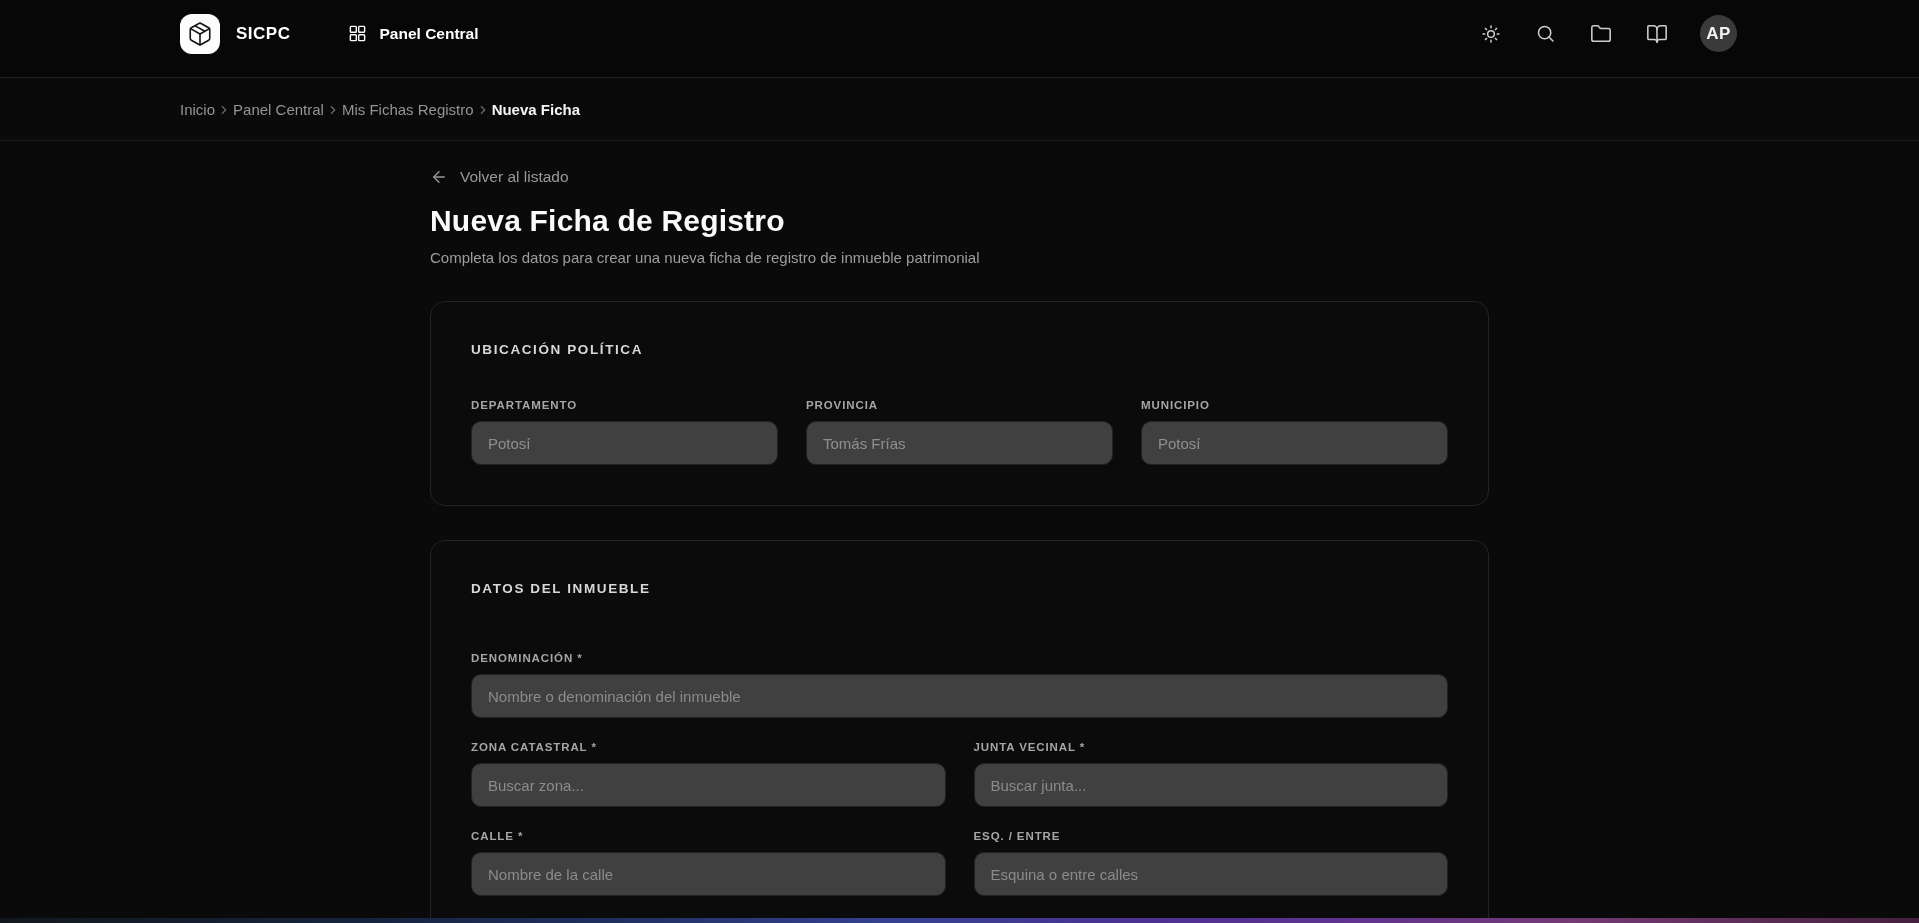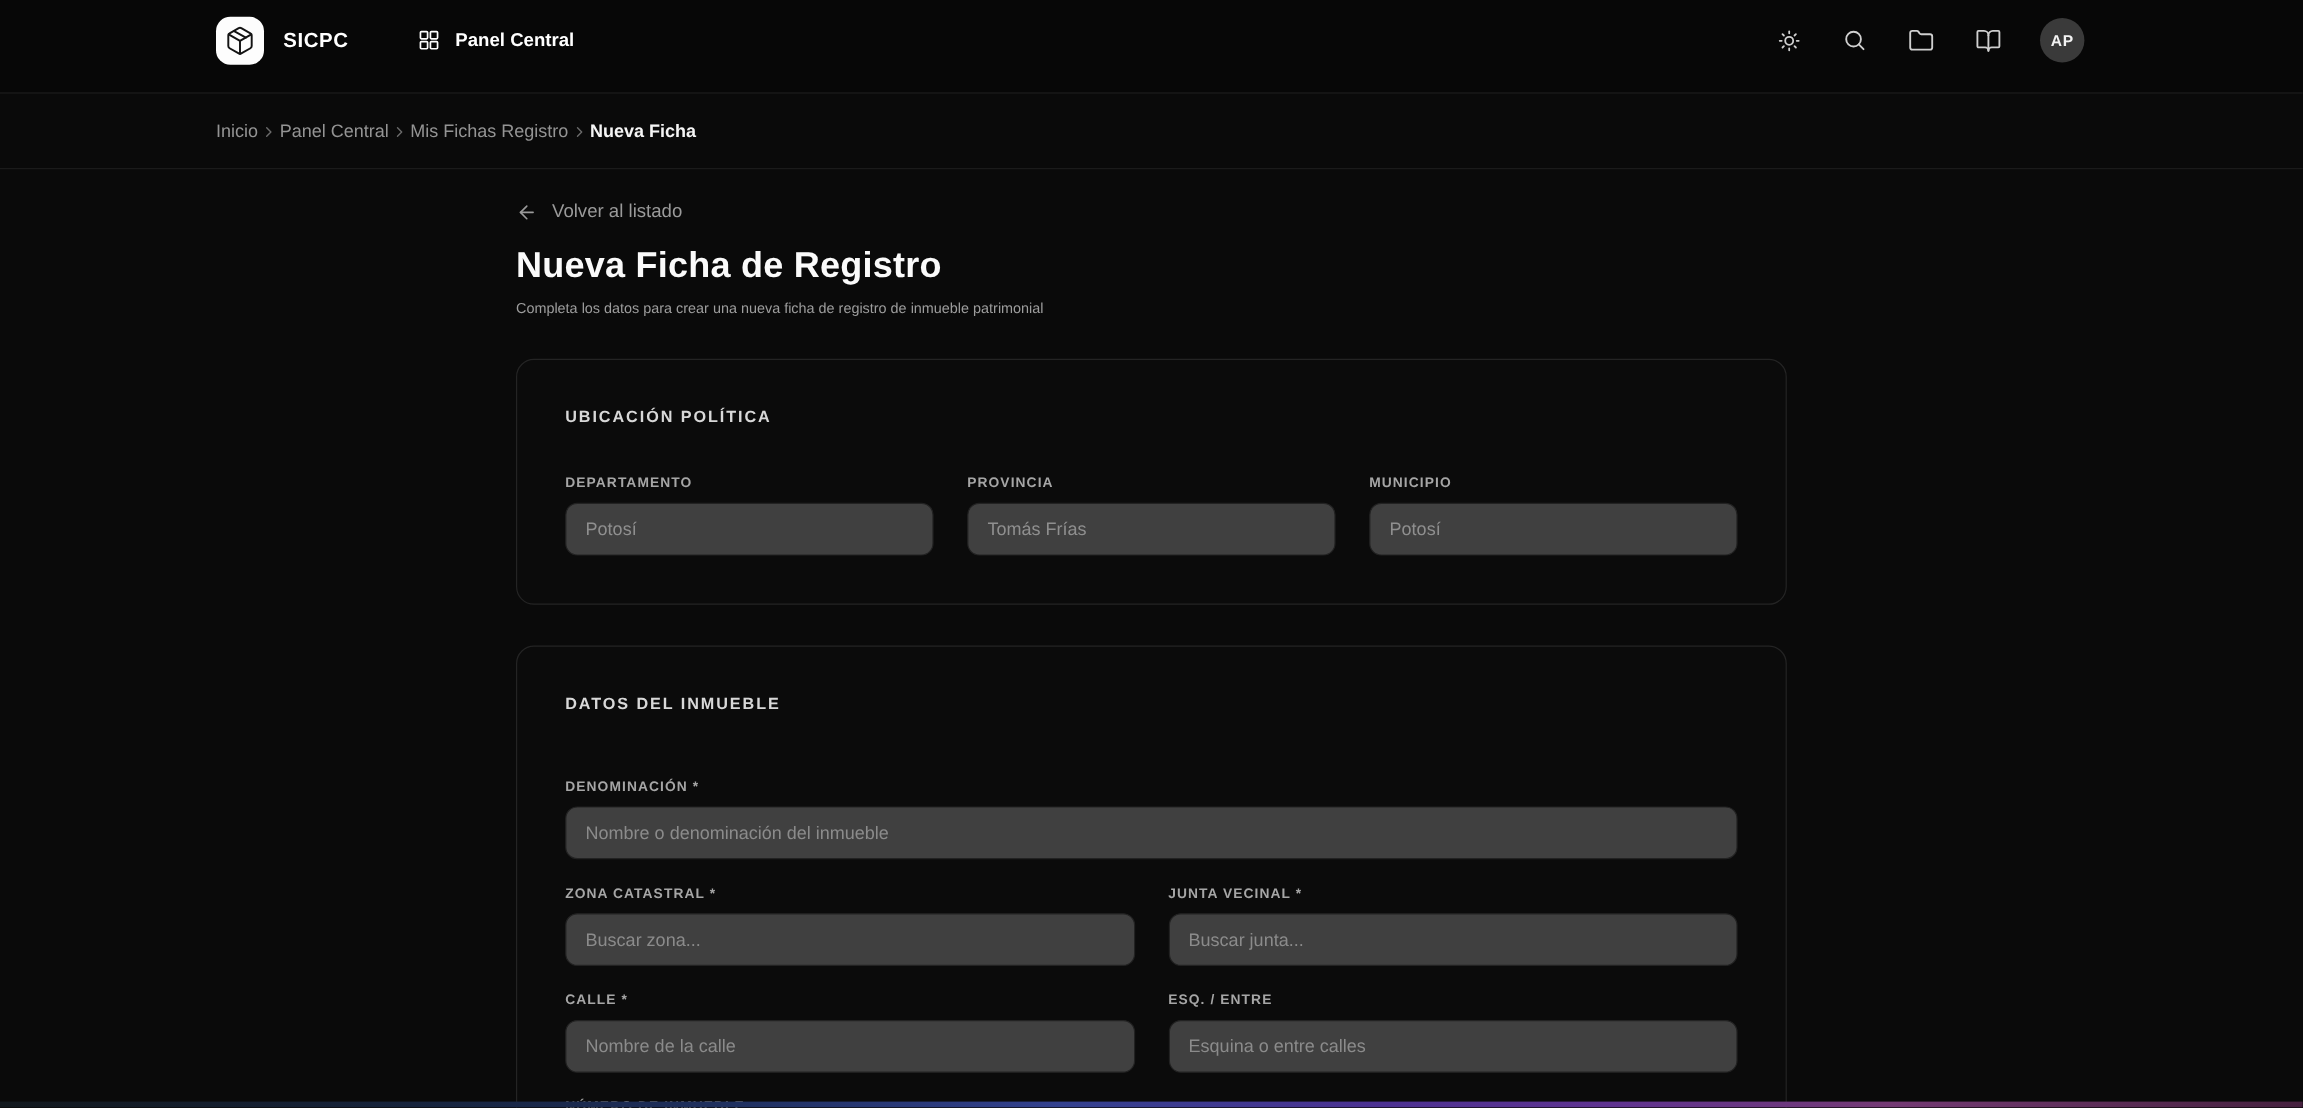--- a/index.html
+++ b/index.html
@@ -25,42 +25,42 @@
   .nav-link {
     display:flex; align-items:center; gap:12px; margin-left:58px;
     background:none; border:none; cursor:pointer; color:#fff;
     font-size:15.5px; font-weight:700; font-family:inherit;
   }
   .nav-right { margin-left:auto; display:flex; align-items:center; gap:30px; }
   .icon-btn { background:none; border:none; cursor:pointer; display:flex; align-items:center; justify-content:center; padding:2px; }
   .icon-btn svg { stroke:#cfcfcf; }
   .avatar {
     width:37px; height:37px; border-radius:50%; background:#3a3a3a; border:none; cursor:pointer;
-    color:#f2f2f2; font-size:13px; font-weight:700; font-family:inherit;
+    color:#f2f2f2; font-size:17px; font-weight:700; font-family:inherit;
     display:flex; align-items:center; justify-content:center; letter-spacing:.5px;
   }
   
   .crumbbar {
     position:absolute; top:79px; left:0; width:1919px; height:62px;
     border-bottom:1px solid #1b1b1b; display:flex; align-items:center; padding:0 180px;
   }
   .crumbs { display:flex; align-items:center; gap:2px; font-size:15px; }
   .crumb { color:#949494; background:none; border:none; cursor:pointer; font-family:inherit; font-size:15px; }
   .crumb-sep svg { stroke:#6b6b6b; display:block; }
   .crumb-current { color:#f5f5f5; font-weight:600; }
   
   .main { position:absolute; top:141px; left:430px; width:1059px; }
   .back-link {
     margin-top:27px; display:inline-flex; align-items:center; gap:12px;
     background:none; border:none; cursor:pointer; font-family:inherit;
     color:#9a9a9a; font-size:15.5px;
   }
   .back-link svg { stroke:#9a9a9a; }
   .page-title { margin-top:14px; font-size:30px; font-weight:700; color:#fafafa; letter-spacing:.2px; }
-  .page-subtitle { margin-top:11px; font-size:12px; color:#9d9d9d; }
+  .page-subtitle { margin-top:11px; font-size:15px; color:#9d9d9d; }
   
   .card {
     margin-top:35px; width:1059px;
     background:#0b0b0b; border:1px solid #242424; border-radius:15px;
     padding:40px;
   }
   .card-datos { height:560px; margin-top:34px; }
   .card-title { font-size:13.5px; font-weight:700; letter-spacing:1.6px; color:#d8d8d8; }
   .card .grid3 { display:grid; grid-template-columns:1fr 1fr 1fr; gap:28px; margin-top:42px; }
   .grid2 { display:grid; grid-template-columns:1fr 1fr; gap:28px; }

